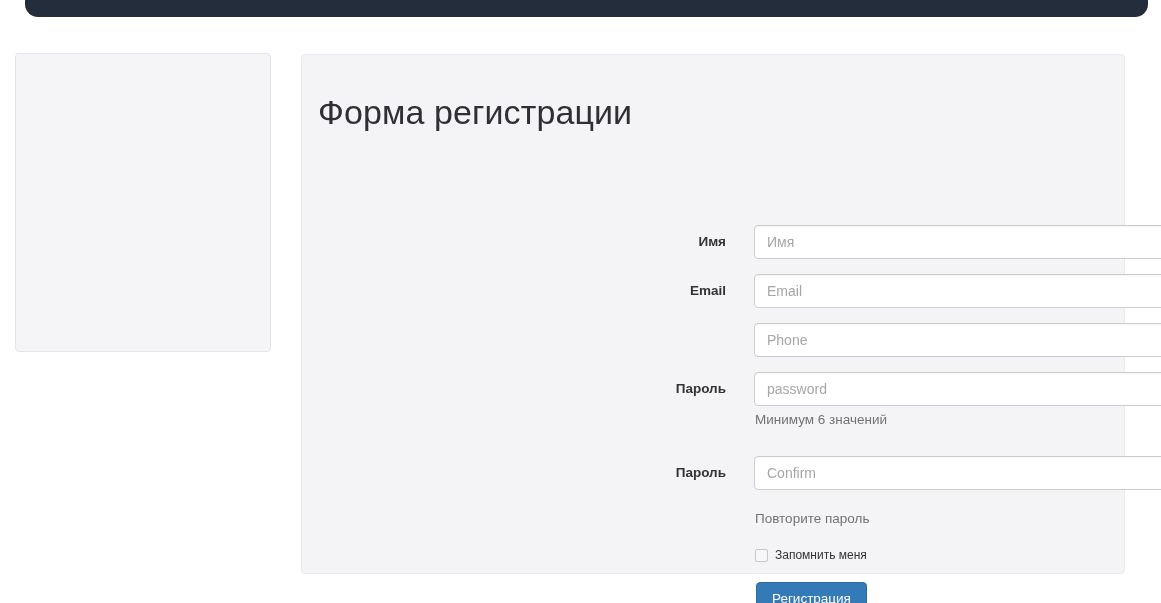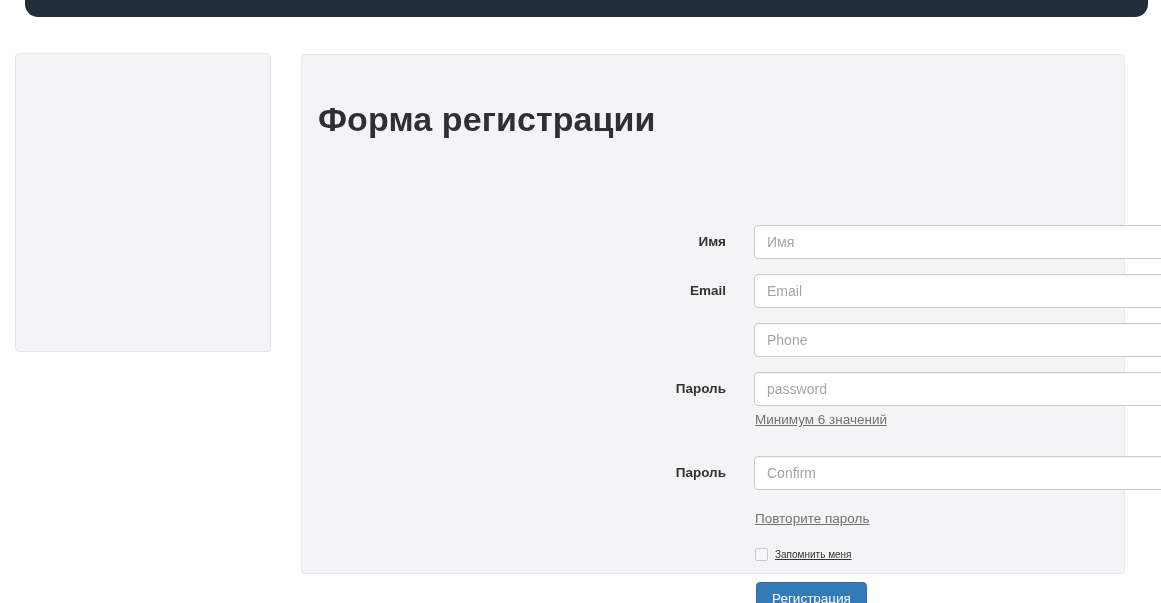--- a/index.html
+++ b/index.html
@@ -51,25 +51,24 @@
     border: 1px solid #ebe9ed;
     border-radius: 4px;
     box-sizing: border-box;
   }
 
   .page-title {
     position: absolute;
     left: 16px;
     top: 38px;
     font-size: 34px;
-    font-weight: 700;
+    font-weight: 400;
     color: #2f2f35;
     letter-spacing: 0.1px;
     white-space: nowrap;
-    margin-top: 7px;
   }
 
   
   .form-row {
     position: absolute;
     left: 0;
     width: 100%;
     height: 34px;
   }
 
@@ -106,21 +105,20 @@
     color: #a6a6a6;
     opacity: 1;
   }
 
   .help-text {
     position: absolute;
     left: 453px;
     font-size: 13.5px;
     color: #737373;
     white-space: nowrap;
-    text-decoration: underline;
   }
 
   
   .checkbox-row {
     position: absolute;
     left: 453px;
     top: 493px;
     display: flex;
     align-items: center;
     gap: 7px;
@@ -128,24 +126,23 @@
   .cb-box {
     width: 13px;
     height: 13px;
     box-sizing: border-box;
     border: 1px solid #c8c7cc;
     border-radius: 2px;
     background: #f7f7f9;
     display: inline-block;
   }
   .cb-label {
-    font-size: 10px;
+    font-size: 12px;
     color: #333333;
     white-space: nowrap;
-    text-decoration: underline;
   }
 
   
   .submit-btn {
     position: absolute;
     left: 454px;
     top: 527px;
     height: 34px;
     padding: 0 15px;
     background: #337ab7;

